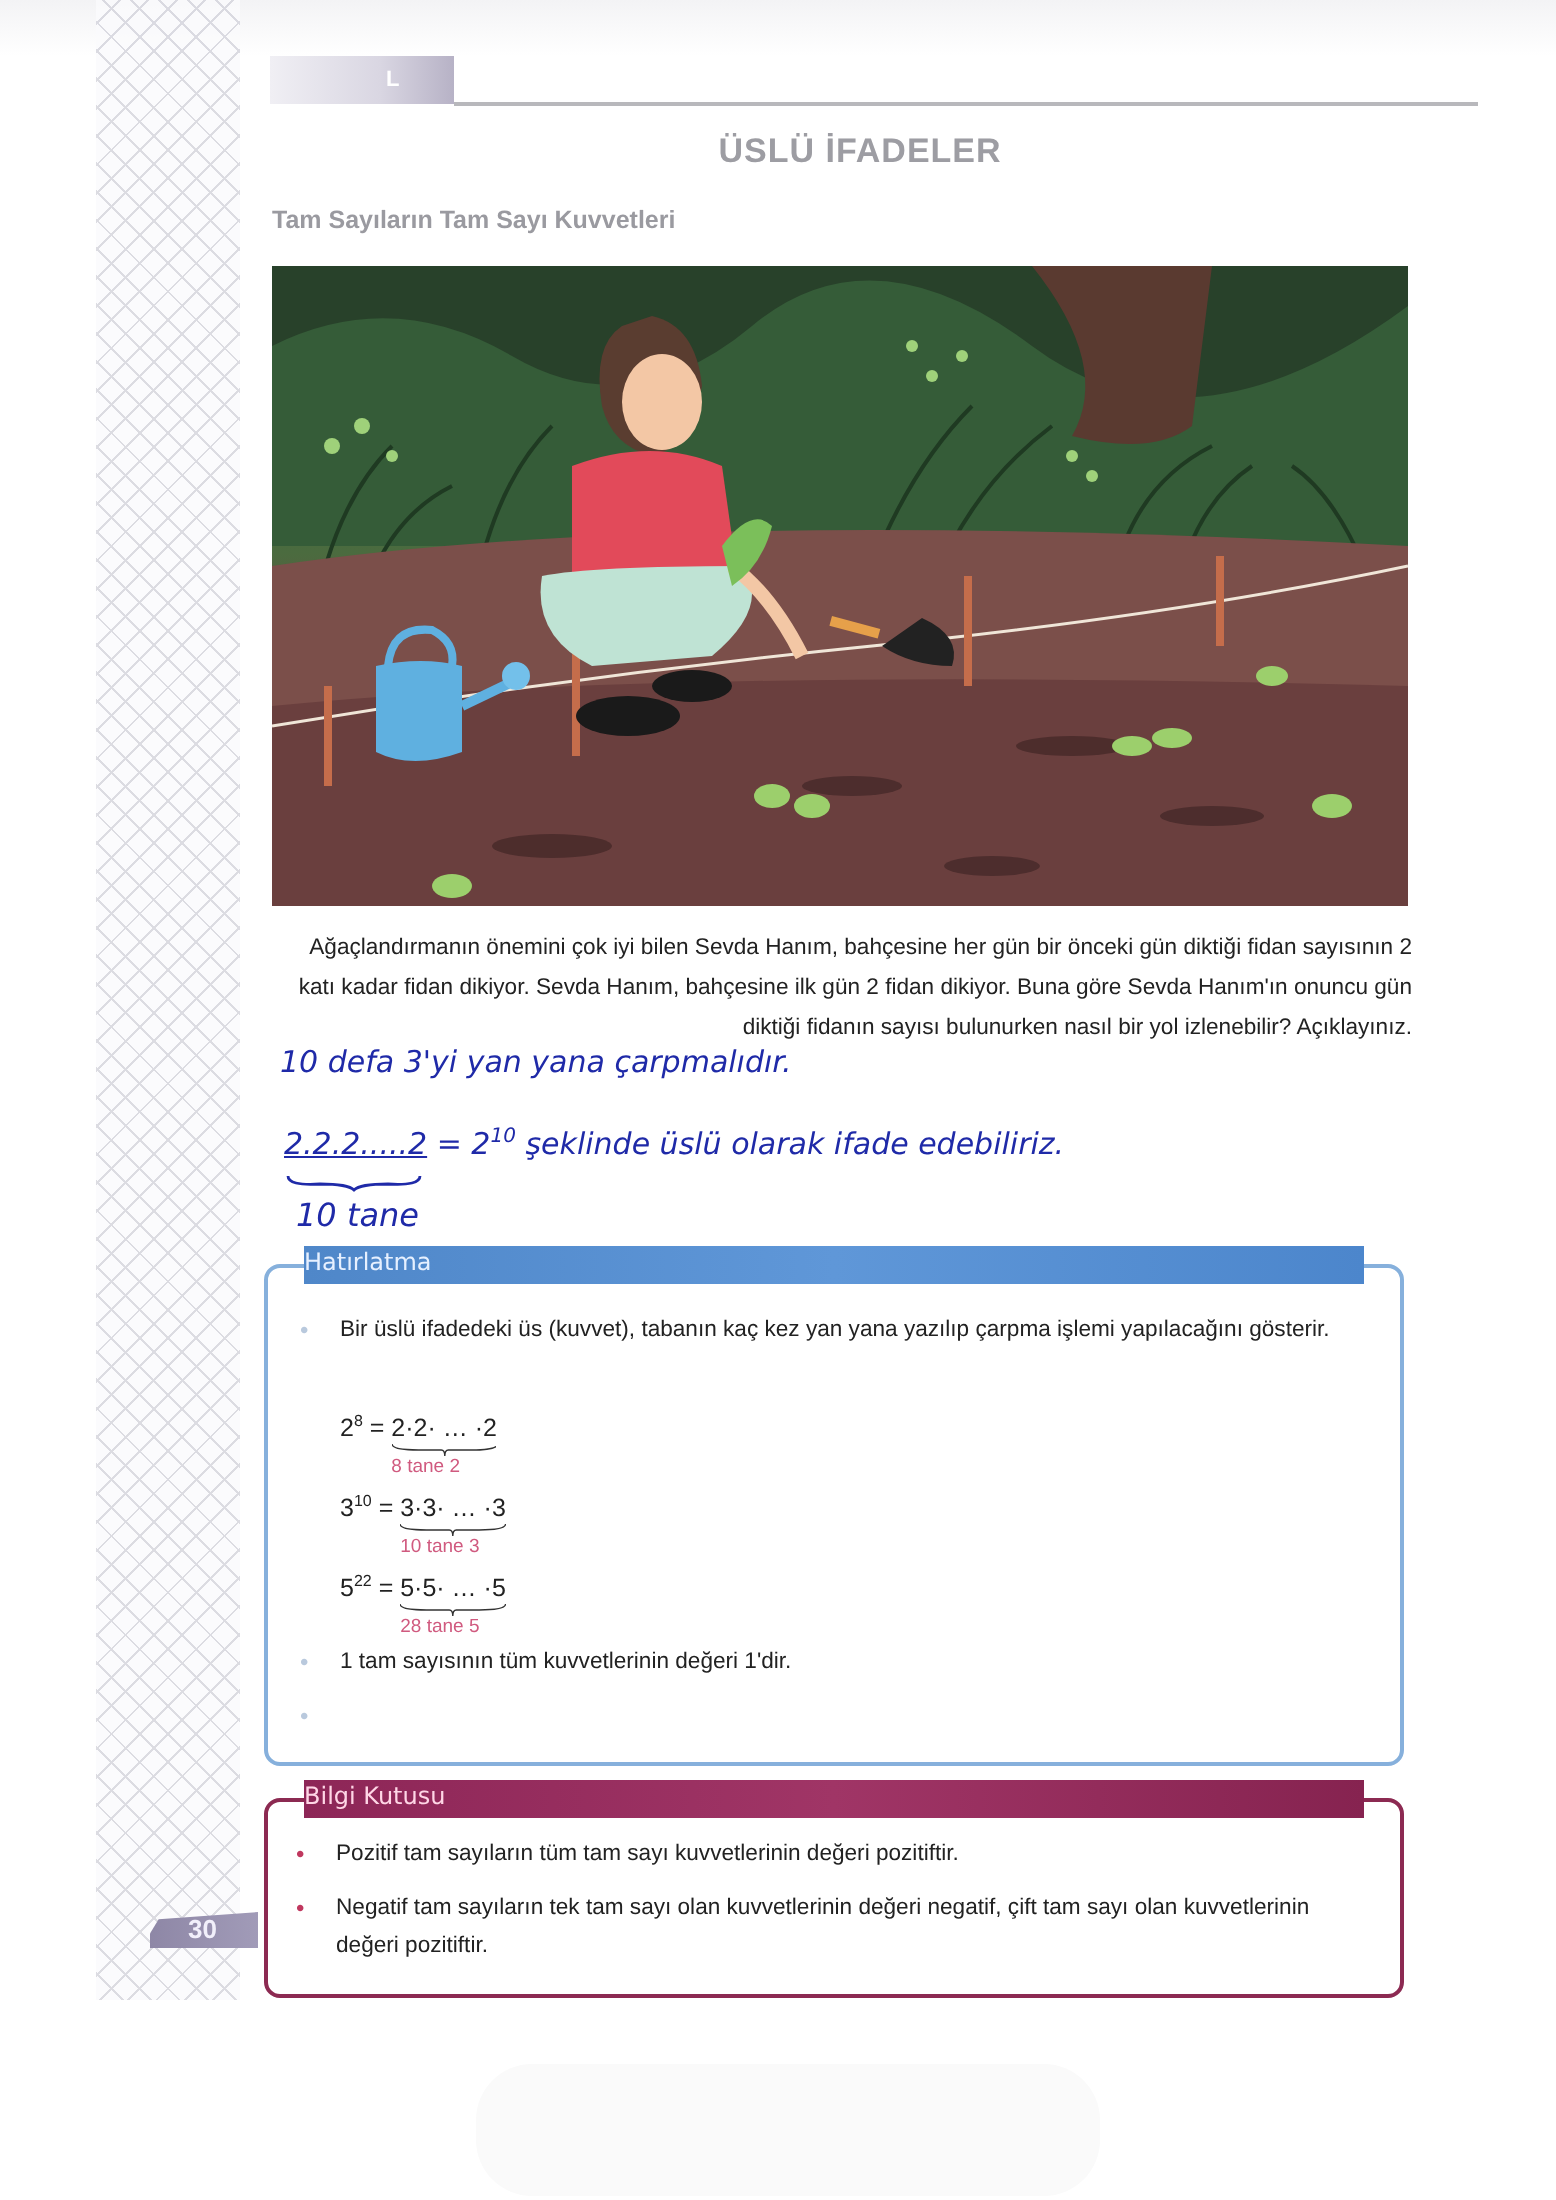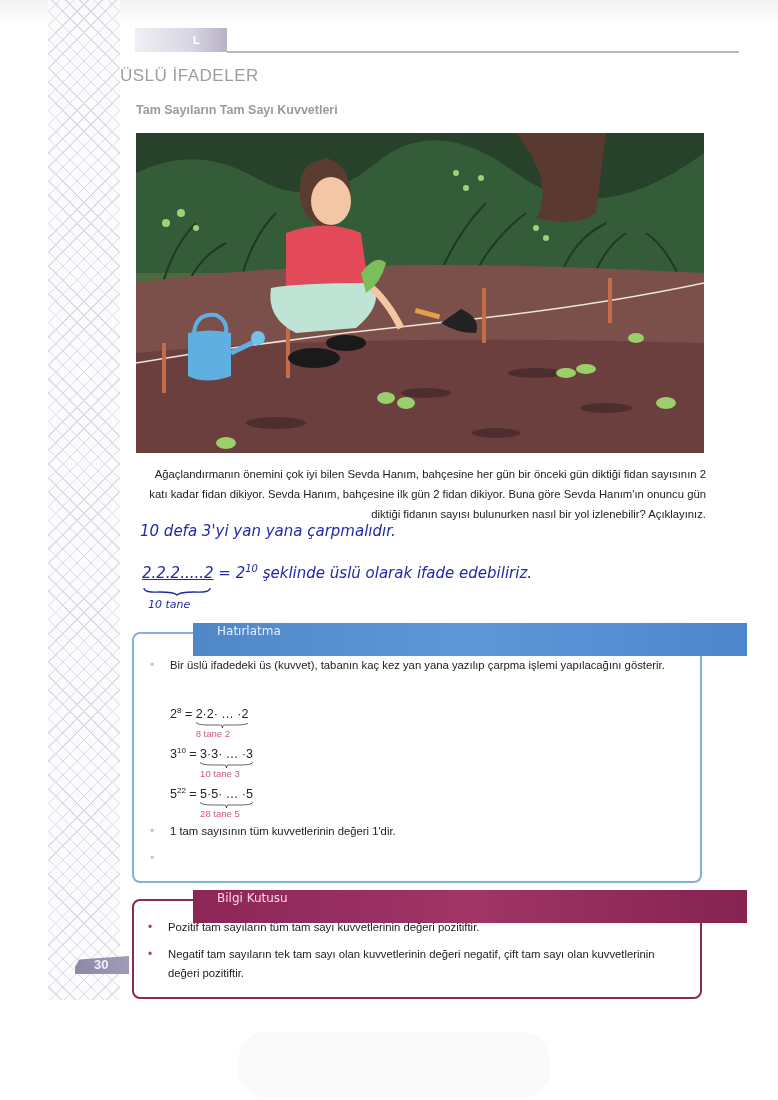--- a/index.html
+++ b/index.html
@@ -26,22 +26,22 @@
   }
   .top-rule {
     position: absolute; left: 227px; top: 51px; width: 512px; height: 2px;
     background: #b8b8bc;
   }
   .top-fade {
     position: absolute; left: 0; top: 0; width: 778px; height: 28px;
     background: linear-gradient(180deg, #f3f3f5 0%, #ffffff 100%);
   }
   .title {
-    position: absolute; left: 120px; top: 66px; width: 620px; 
-    font-size: 17px; font-weight: normal; color: #9d9da3; letter-spacing: 0.5px;
+    position: absolute; left: 120px; top: 66px; width: 620px; text-align: center;
+    font-size: 17px; font-weight: bold; color: #9d9da3; letter-spacing: 0.5px;
   }
   .subtitle {
     position: absolute; left: 136px; top: 103px;
     font-size: 12.5px; font-weight: bold; color: #9a9aa0;
   }
   .illustration {
     position: absolute; left: 136px; top: 133px; width: 568px; height: 320px;
     overflow: hidden;
     background: linear-gradient(180deg, #2f4a33 0%, #3d6a3e 30%, #4b6b3f 45%, #6b4a45 60%, #7a4c4a 100%);
   }
@@ -51,41 +51,40 @@
     font-size: 11.3px; line-height: 20px; color: #222; text-align: right;
   }
   .hand {
     position: absolute; font-family: "DejaVu Sans", sans-serif; font-style: italic;
     color: #1f2aa8; font-size: 15px;
   }
   .hand1 { left: 140px; top: 522px; }
   .hand2 { left: 142px; top: 563px; }
   .hand2 .eq { text-decoration: underline; }
   .hand2 sup { font-size: 10px; }
-  .hand3 { left: 148px; top: 598px; font-size: 11px; }
+  .hand3 { left: 148px; top: 598px; font-size: 16px; }
   .brace-hand {
     position: absolute; left: 142px; top: 586px; width: 70px; height: 10px;
   }
 
   .box {
     position: absolute; border-radius: 8px; background: #fff;
   }
   .box-blue {
     left: 132px; top: 632px; width: 566px; height: 247px;
     border: 2px solid #86b0dc;
   }
   .box-red {
     left: 132px; top: 899px; width: 566px; height: 96px;
     border: 2px solid #8c2a52;
   }
   .box-head {
-    position: absolute; height: 33px; line-height: 17px;
-    padding-left: 24px; font-size: 12px; color: #ffffff;
+    position: absolute; height: 19px; line-height: 17px;
+    padding-left: 0; font-size: 12px; color: #ffffff;
     font-family: "DejaVu Sans", sans-serif;
-    margin-left: 41px;
   }
   .head-blue {
     left: 152px; top: 623px; width: 530px;
     background: linear-gradient(90deg, #4f87c9 0%, #5f97d8 50%, #4c86cc 100%);
     color: #e6f0ff;
   }
   .head-red {
     left: 152px; top: 890px; width: 530px;
     background: linear-gradient(90deg, #8d2657 0%, #a03566 50%, #862350 100%);
     color: #ffd6e6;

